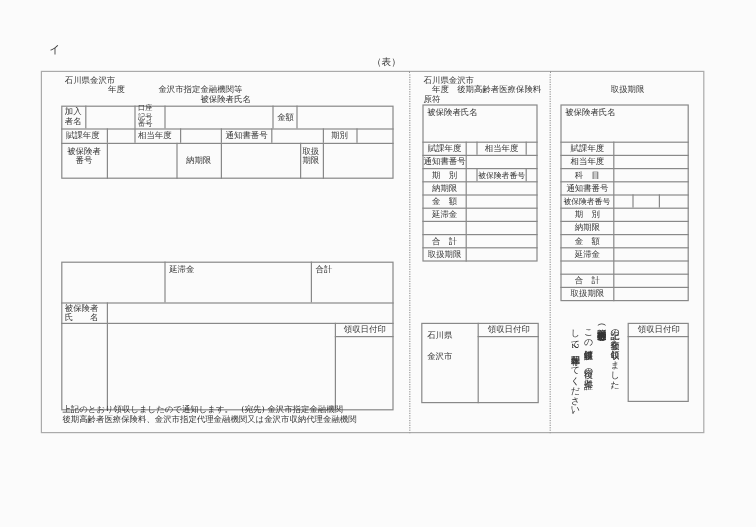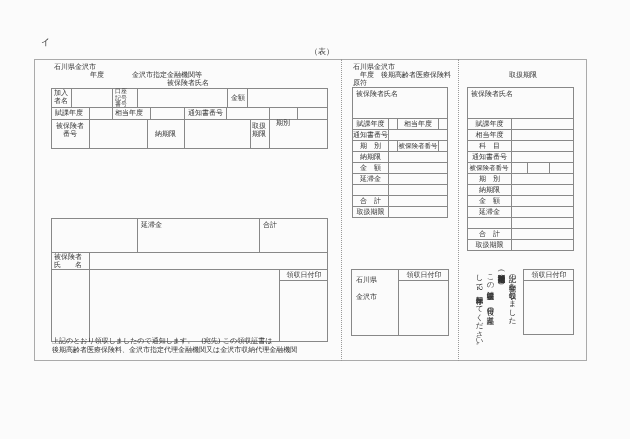--- a/index.html
+++ b/index.html
@@ -51,21 +51,21 @@
   <div class="vl" style="left:89px;top:107px;height:12px;"></div>
   <div class="vl" style="left:112px;top:107px;height:12px;"></div>
   <div class="vl" style="left:150px;top:107px;height:12px;"></div>
   <div class="vl" style="left:184px;top:107px;height:12px;"></div>
   <div class="vl" style="left:226px;top:107px;height:12px;"></div>
   <div class="vl" style="left:269px;top:107px;height:12px;"></div>
   <div class="vl" style="left:297px;top:107px;height:12px;"></div>
   <div class="abs t" style="left:55px;top:109px;">賦課年度</div>
   <div class="abs t" style="left:115px;top:109px;">相当年度</div>
   <div class="abs t" style="left:188px;top:109px;">通知書番号</div>
-  <div class="abs t" style="left:276px;top:119px;">期別</div>
+  <div class="abs t" style="left:276px;top:109px;">期別</div>
 
   <div class="vl" style="left:89px;top:119px;height:30px;"></div>
   <div class="vl" style="left:147px;top:119px;height:30px;"></div>
   <div class="vl" style="left:184px;top:119px;height:30px;"></div>
   <div class="vl" style="left:250px;top:119px;height:30px;"></div>
   <div class="vl" style="left:269px;top:119px;height:30px;"></div>
   <div class="abs t c" style="left:52px;top:122px;width:36px;white-space:pre;">被保険者
 番号</div>
   <div class="abs t" style="left:155px;top:130px;">納期限</div>
   <div class="abs t" style="left:252px;top:122px;white-space:pre;">取扱
@@ -79,21 +79,21 @@
   <div class="hl" style="left:51px;top:252px;width:277px;"></div>
   <div class="hl" style="left:51px;top:269px;width:277px;"></div>
   <div class="vl" style="left:89px;top:252px;height:90px;"></div>
   <div class="abs t" style="left:54px;top:253px;white-space:pre;">被保険者
 氏　　名</div>
   <div class="vl" style="left:279px;top:269px;height:73px;"></div>
   <div class="hl" style="left:279px;top:280px;width:49px;"></div>
   <div class="abs t c" style="left:280px;top:271px;width:48px;">領収日付印</div>
   <div class="abs" style="left:280px;top:281px;width:47px;height:60px;"></div>
 
-  <div class="abs t" style="left:52px;top:337px;">上記のとおり領収しましたので通知します。　(宛先) この領収証書は</div>
+  <div class="abs t" style="left:52px;top:337px;">上記のとおり領収しましたので通知します。　(宛先) 金沢市指定金融機関</div>
   <div class="abs t" style="left:52px;top:346px;">後期高齢者医療保険料、金沢市指定代理金融機関又は金沢市収納代理金融機関</div>
 </div>
 
 <div>
   <div class="abs t" style="left:353px;top:63px;">石川県金沢市</div>
   <div class="abs t" style="left:353px;top:71px;white-space:pre;">　年度　後期高齢者医療保険料</div>
   <div class="abs t" style="left:353px;top:79px;">原符</div>
 
   <div class="box" style="left:352px;top:87px;width:96px;height:131px;"></div>
   <div class="abs t" style="left:356px;top:90px;">被保険者氏名</div>

